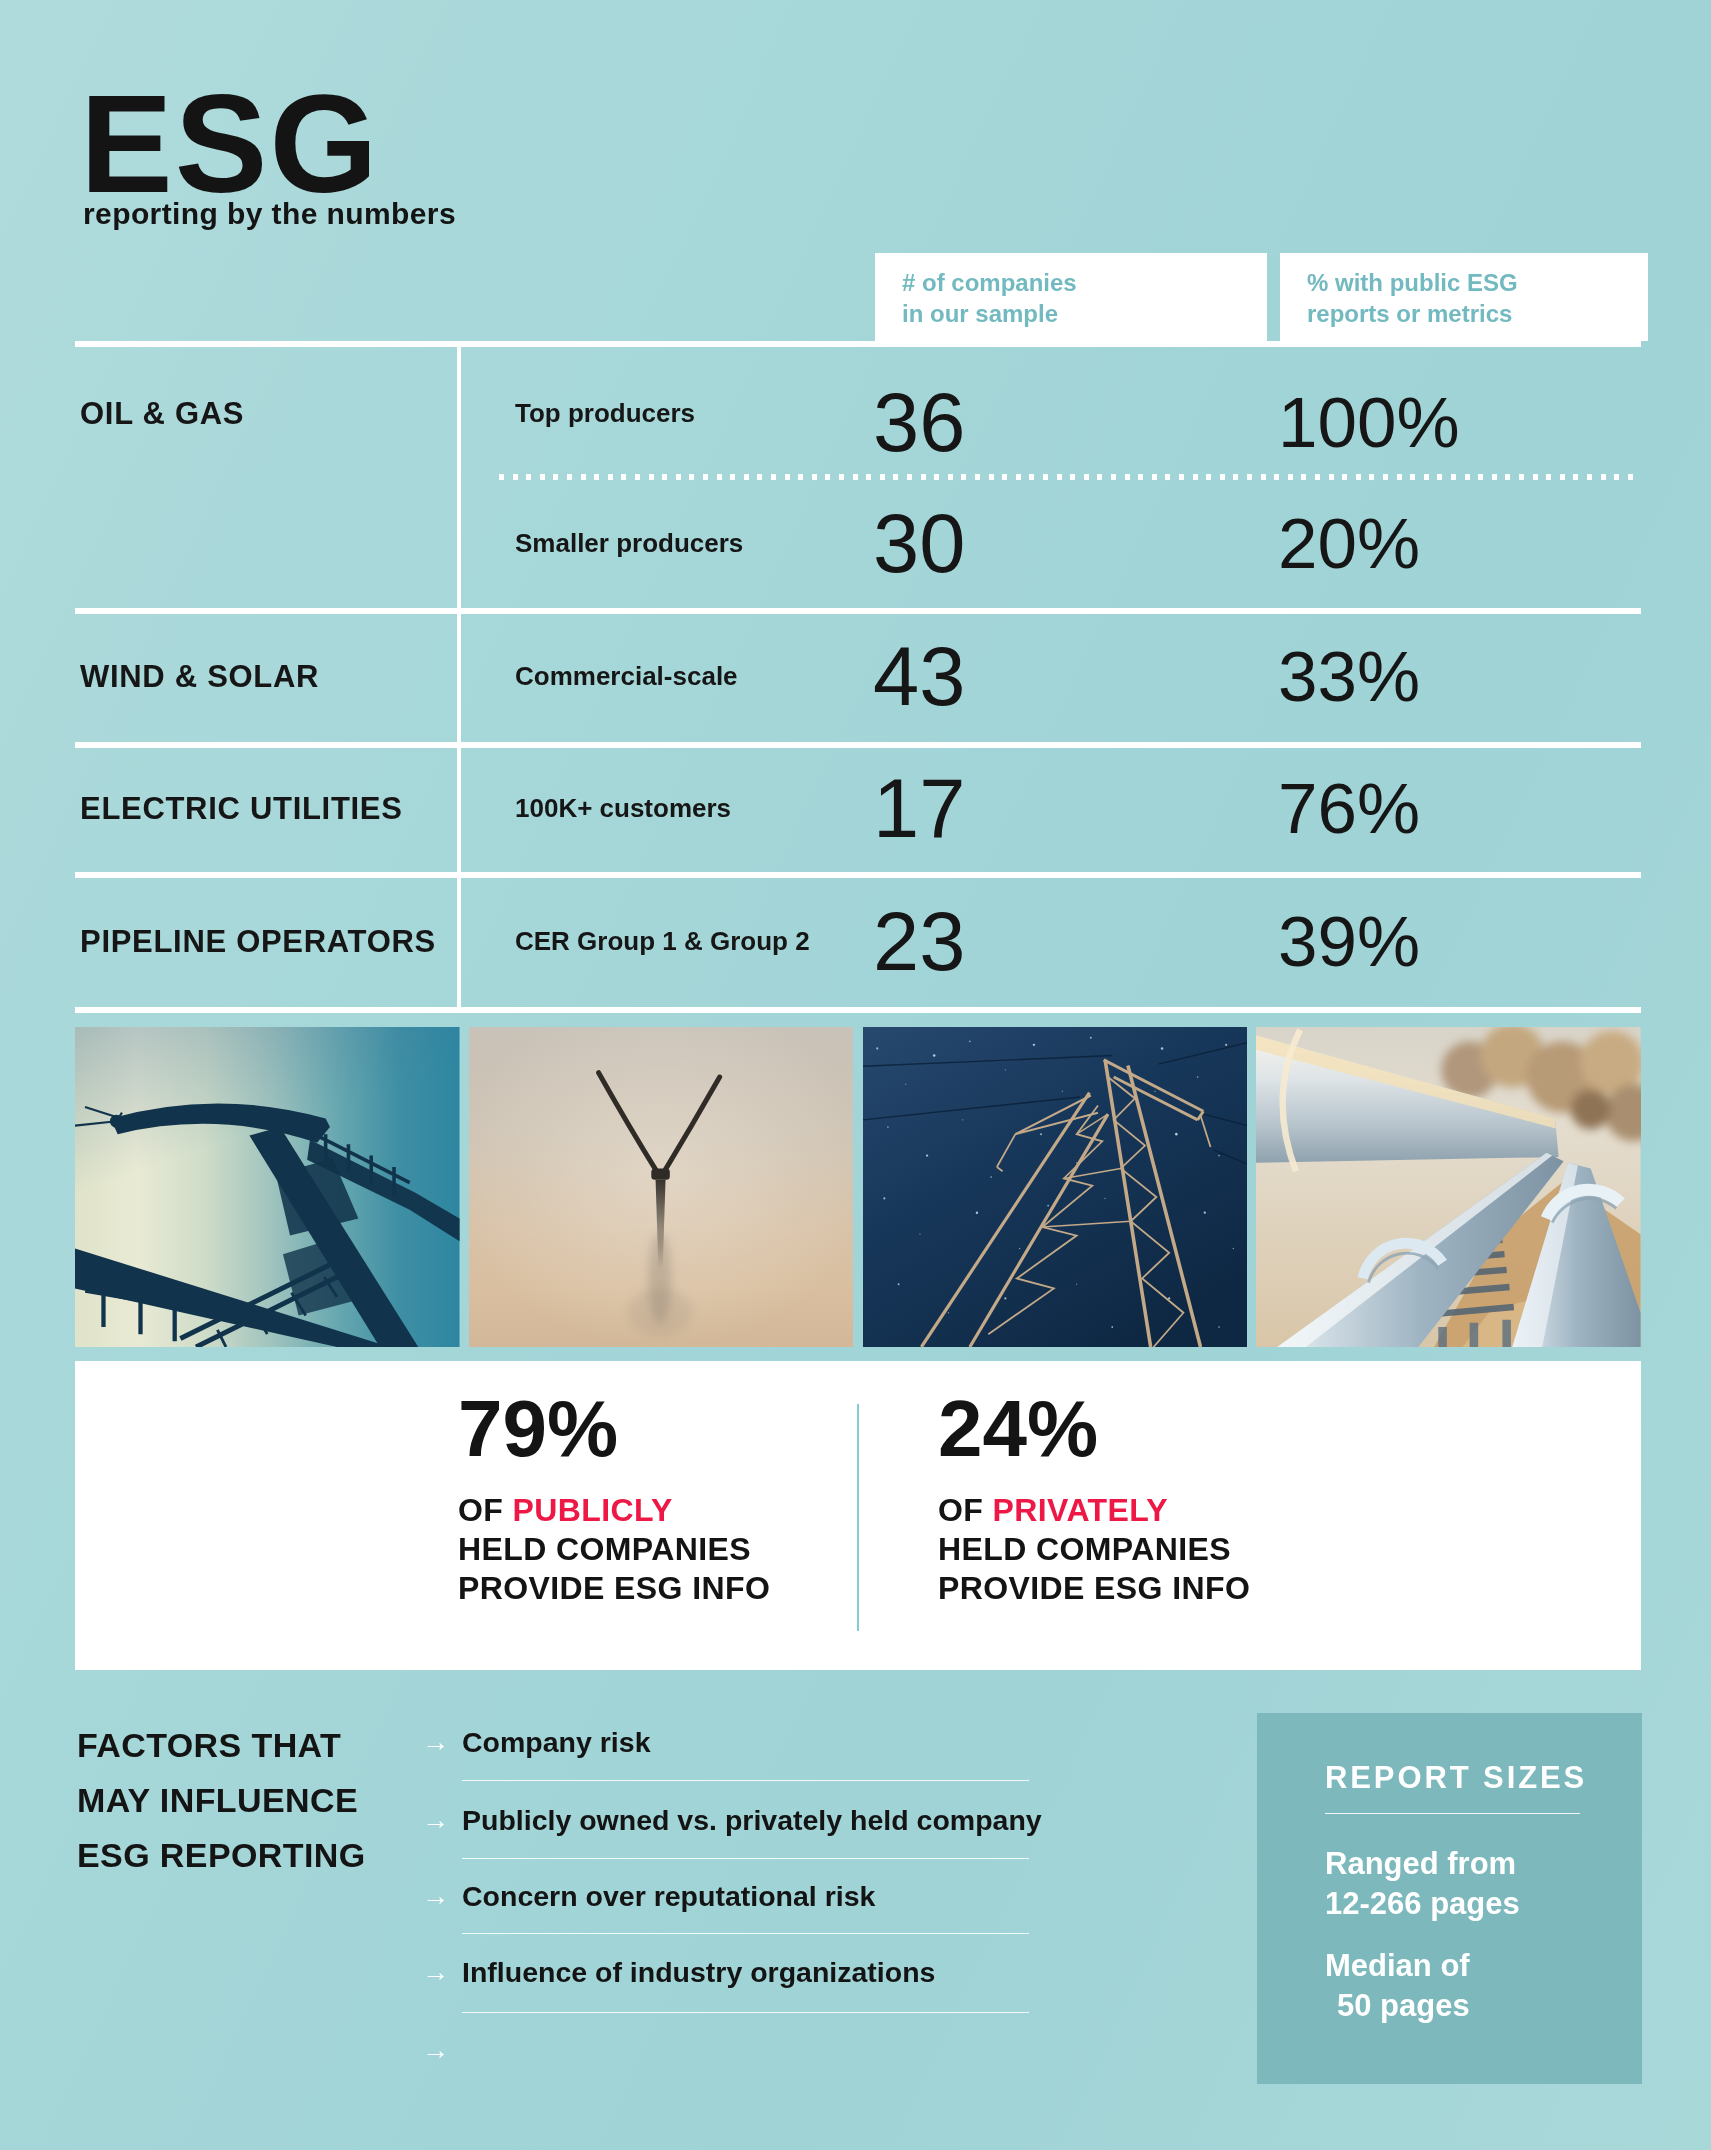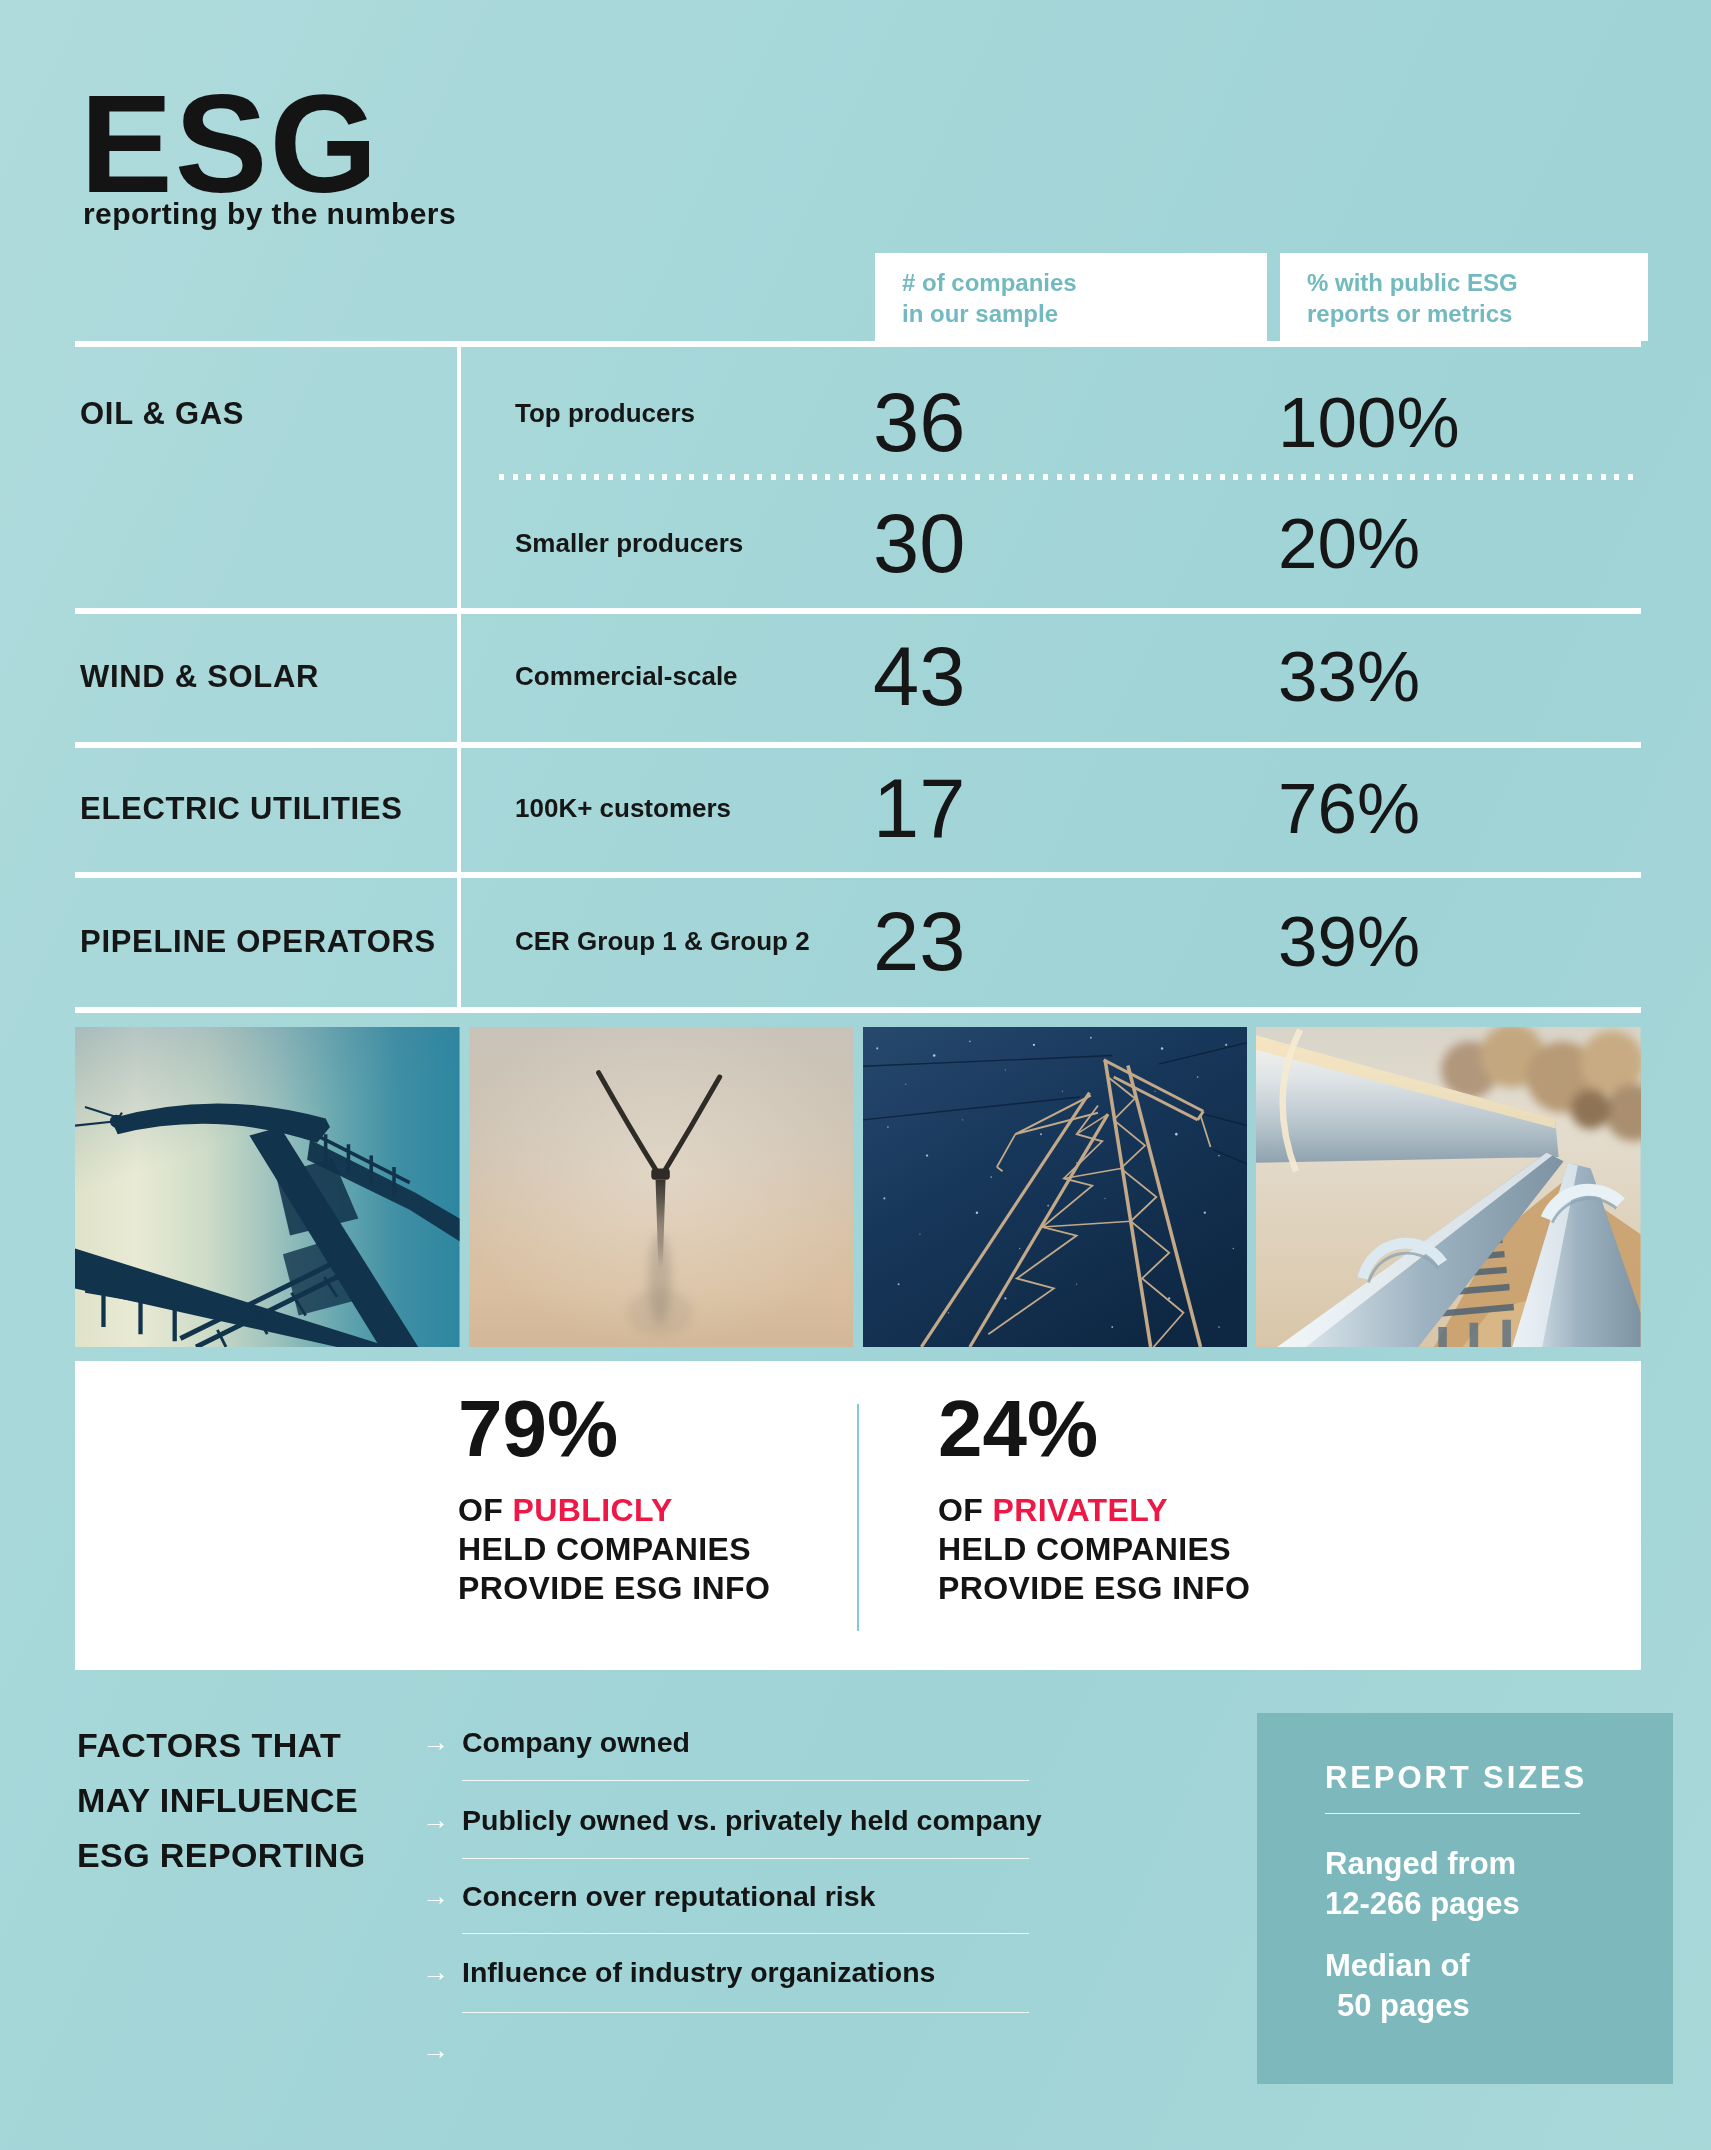--- a/index.html
+++ b/index.html
@@ -42,21 +42,21 @@
   .stat-right .statval,.stat-right .statlbl{left:863px;}
   .red{color:#ed1846;text-align:center;}
   
   .factors-h{position:absolute;left:77px;top:1718px;font-size:34px;font-weight:700;line-height:55px;letter-spacing:0.4px;color:#141414;}
   .fitem-arrow{position:absolute;left:422px;height:37px;line-height:37px;font-size:27px;font-weight:700;color:#ffffff;}
   .fitem-text{position:absolute;left:462px;height:37px;line-height:37px;font-size:28.5px;font-weight:700;color:#141414;white-space:nowrap;}
   .fy1{top:1724px;} .fy2{top:1802px;} .fy3{top:1878px;} .fy4{top:1954px;} .fy5{top:2032px;}
   .fsep{position:absolute;left:462px;width:567px;height:1.4px;background:rgba(255,255,255,.85);}
   .sy1{top:1780px;} .sy2{top:1858px;} .sy3{top:1933px;} .sy4{top:2012px;}
   
-  .reportbox{position:absolute;left:1257px;top:1713px;width:385px;height:371px;background:#7db8bc;padding-left:31px;}
+  .reportbox{position:absolute;left:1257px;top:1713px;width:385px;height:371px;background:#7db8bc;}
   .rtitle{position:absolute;left:68px;top:47px;font-size:31px;font-weight:700;letter-spacing:2.9px;color:#ffffff;white-space:nowrap;}
   .rline{position:absolute;left:68px;top:100px;width:255px;height:1.4px;background:rgba(255,255,255,.9);}
   .rbody{position:absolute;left:68px;font-size:31px;font-weight:700;line-height:40px;color:#ffffff;}
   .rb1{top:131px;} .rb2{top:233px;text-align:right;}
 </style>
 </head>
 <body>
 
 <div class="page">
 
@@ -318,21 +318,21 @@
     </div>
   </div>
 
   <div class="factors-h">
     <div>FACTORS THAT</div>
     <div>MAY INFLUENCE</div>
     <div>ESG REPORTING</div>
   </div>
 
   <div class="fitem-arrow fy1">→</div>
-  <div class="fitem-text fy1">Company owned</div>
+  <div class="fitem-text fy1">Company risk</div>
   <div class="fsep sy1"></div>
 
   <div class="fitem-arrow fy2">→</div>
   <div class="fitem-text fy2">Publicly owned vs. privately held company</div>
   <div class="fsep sy2"></div>
 
   <div class="fitem-arrow fy3">→</div>
   <div class="fitem-text fy3">Concern over reputational risk</div>
   <div class="fsep sy3"></div>
 

